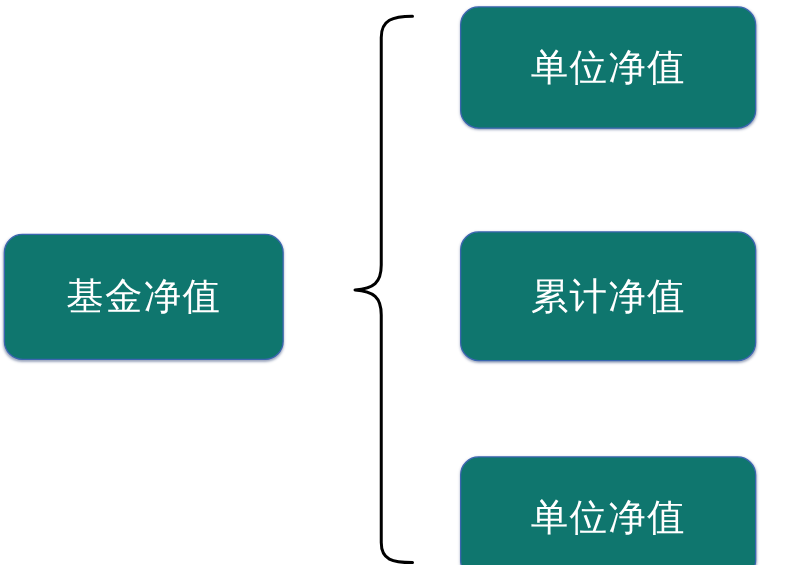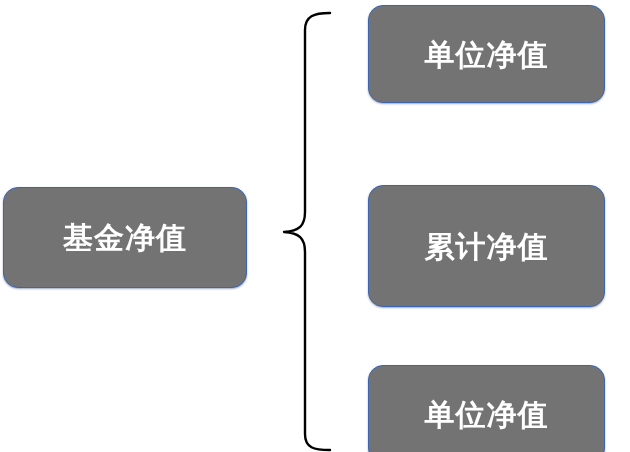--- a/index.html
+++ b/index.html
@@ -13,51 +13,51 @@
   #canvas {
     position: relative;
     width: 630px;
     height: 452px;
     background: #ffffff;
     overflow: hidden;
   }
   .node {
     position: absolute;
     box-sizing: border-box;
-    background: #737373;
+    background: #0f766e;
     border: 1px solid #3B65B0;
     border-radius: 15px;
     color: #ffffff;
     display: flex;
     align-items: center;
     justify-content: center;
     font-size: 30px;
-    font-weight: 700;
+    font-weight: 400;
     letter-spacing: 1px;
     line-height: 1.1;
     white-space: nowrap;
     box-shadow: 0 1px 2px rgba(38, 60, 110, 0.45);
   }
   .node-root {
     left: 3px;
     top: 187px;
-    width: 244px;
+    width: 224px;
     height: 101px;
   }
   .node-child-0 {
     left: 368px;
     top: 5px;
     width: 237px;
     height: 98px;
   }
   .node-child-1 {
     left: 368px;
     top: 185px;
     width: 237px;
-    height: 122px;
+    height: 104px;
   }
   .node-child-2 {
     left: 368px;
     top: 365px;
     width: 237px;
     height: 98px;
   }
   .brace {
     position: absolute;
     left: 280px;

